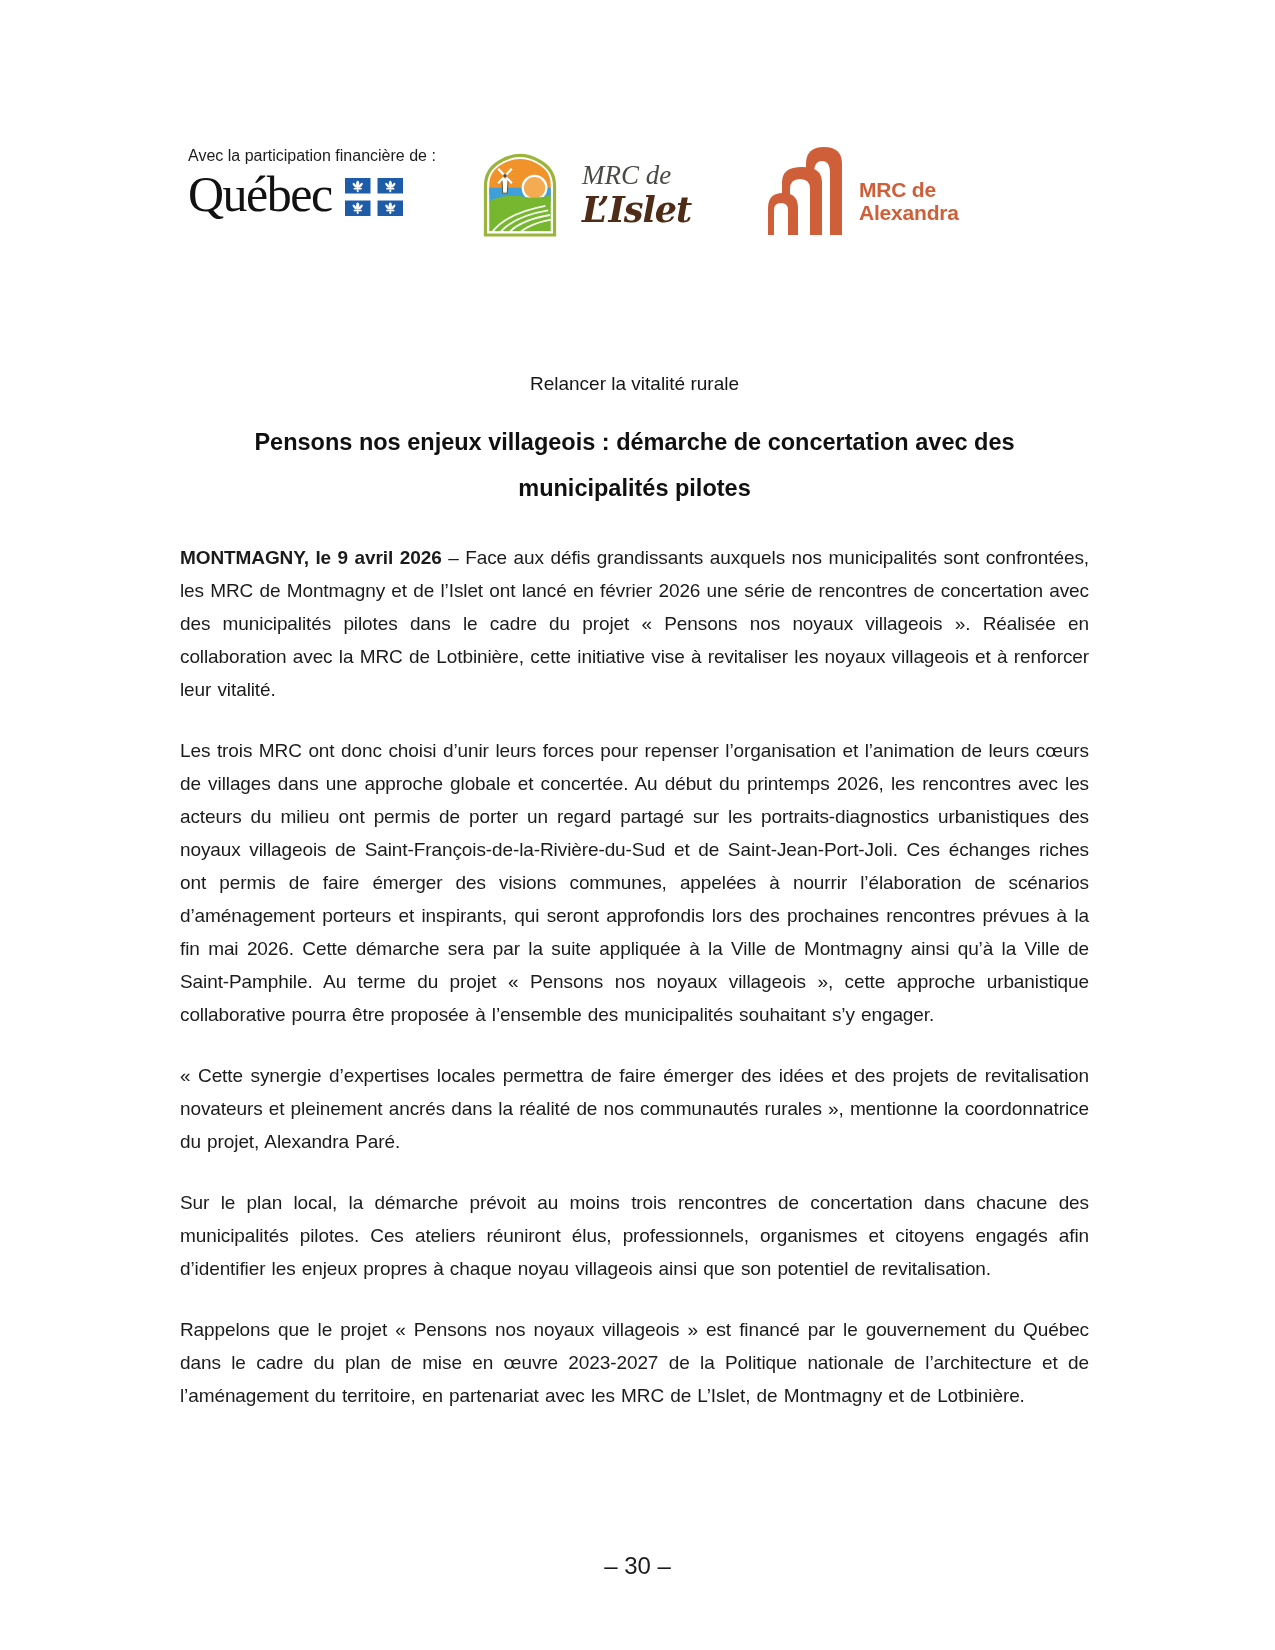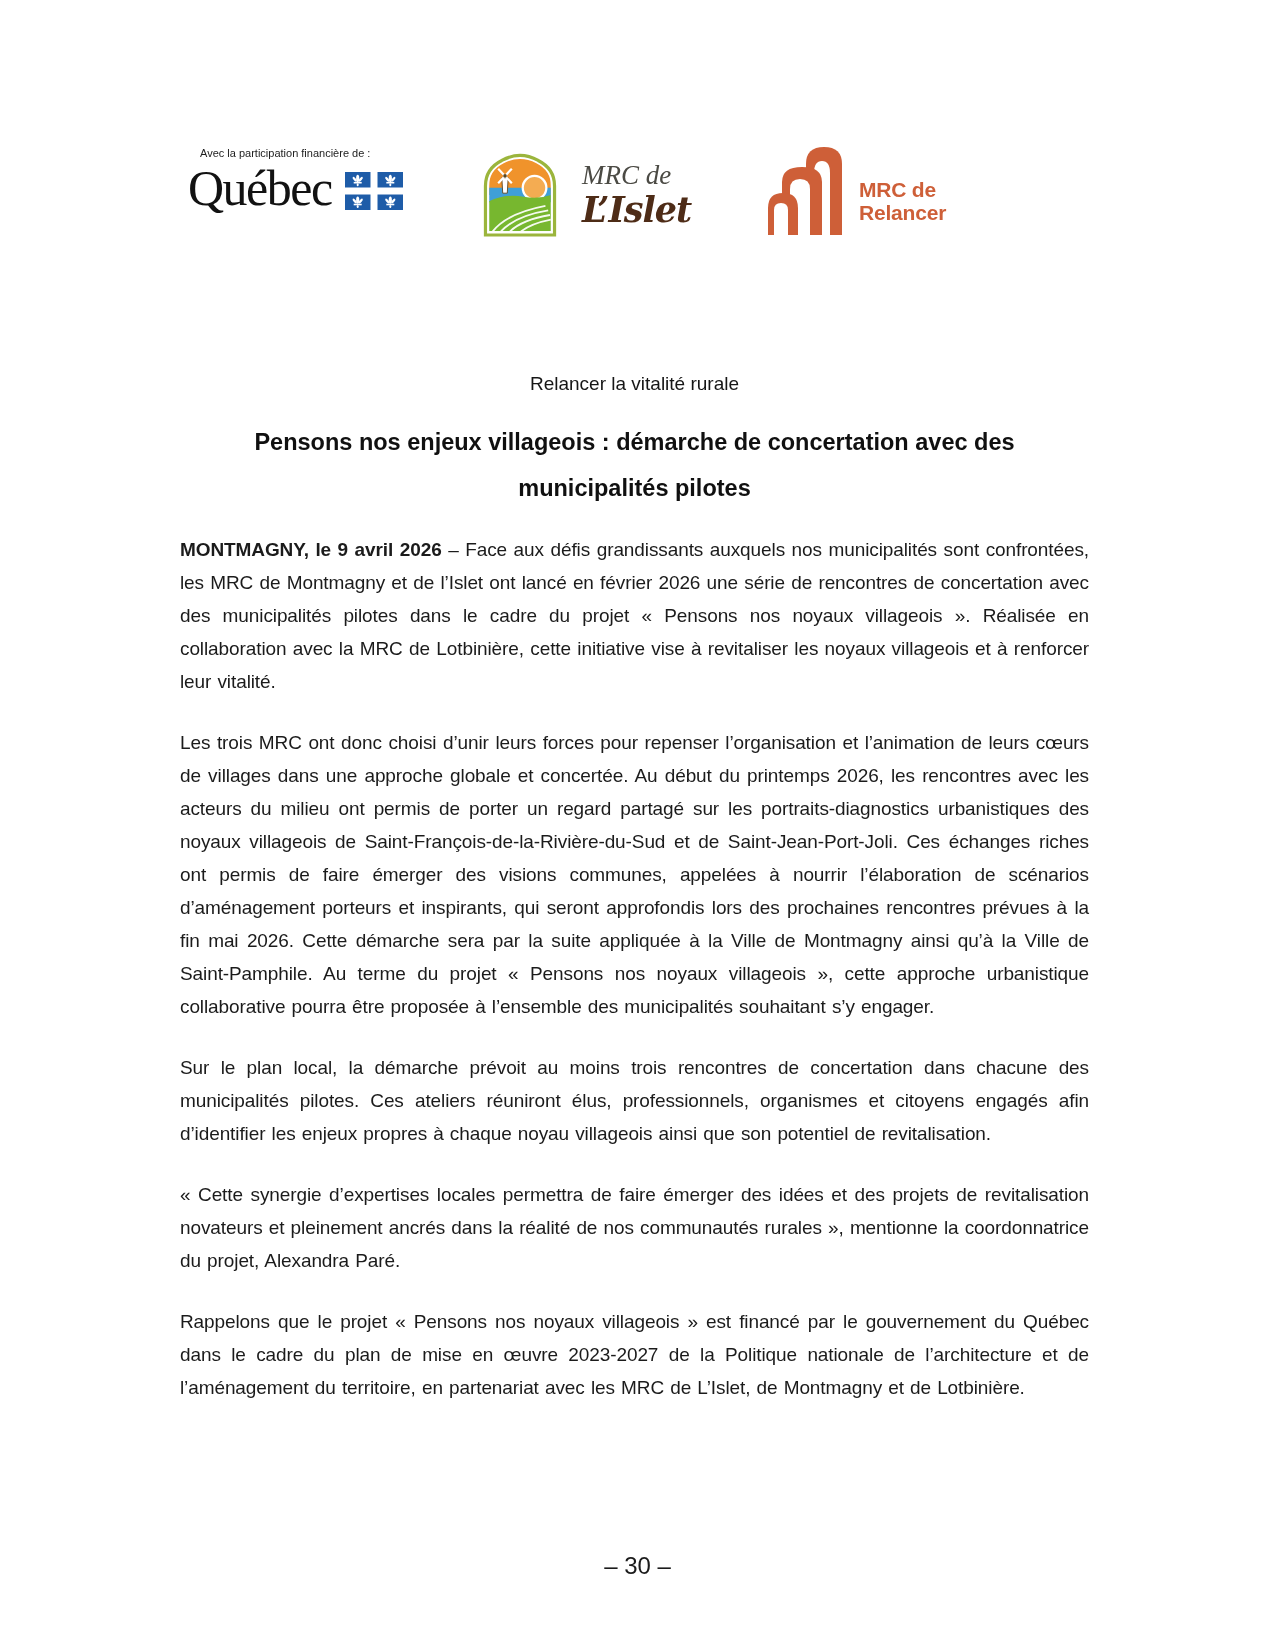--- a/index.html
+++ b/index.html
@@ -3,21 +3,21 @@
 <meta charset="utf-8">
 <style>
   html,body{margin:0;padding:0;background:#ffffff;}
   .page{
     position:relative;width:1275px;height:1650px;margin:0 auto;background:#fff;
     font-family:"Liberation Sans",sans-serif;color:#1b1b1b;overflow:hidden;
   }
   
   .logo-header{position:absolute;top:0;left:0;width:100%;height:303px;}
   .quebec-block{position:absolute;left:188px;top:147px;}
-  .q-caption{font-size:11px;color:#1c1c1c;letter-spacing:0;margin-left:12px;}
+  .q-caption{font-size:16px;color:#1c1c1c;letter-spacing:0;}
   .q-row{display:flex;align-items:flex-end;margin-top:4px;text-align:center;}
   .q-word{font-family:"Liberation Serif",serif;font-size:50px;line-height:1;letter-spacing:-1.5px;color:#121212;}
   .q-flag{margin-left:13px;margin-bottom:3px;display:block;}
   .islet-block{position:absolute;left:480px;top:149px;display:flex;align-items:center;}
   .islet-text{margin-left:22px;}
   .islet-mrc{font-family:"Liberation Serif",serif;font-style:italic;font-size:27px;color:#4b4a44;line-height:1;}
   .islet-name{font-family:"DejaVu Serif",serif;font-style:italic;font-weight:bold;font-size:35px;color:#4e2c17;line-height:1.05;margin-top:3px;letter-spacing:-1px;}
   .mm-block{position:absolute;left:766px;top:145px;display:flex;align-items:flex-end;}
   .mm-text{margin-left:15px;margin-bottom:11px;font-weight:bold;font-size:21px;line-height:23px;color:#ce5f38;letter-spacing:-0.2px;}
   
@@ -27,21 +27,21 @@
     display:flex;align-items:center;justify-content:center;
   }
   .banner-text{
     color:#f7efe6;font-weight:bold;font-size:23px;letter-spacing:0.2px;
     white-space:nowrap;transform:scaleX(0.95);transform-origin:center;
   }
   
   .doc{position:absolute;top:355px;left:0;right:0;padding:0 186px 0 180px;}
   .subtitle{text-align:center;font-size:19px;margin:18px 0 0;color:#161616;}
   .title{text-align:center;font-size:23.5px;font-weight:bold;line-height:46px;margin:24px auto 0;max-width:820px;color:#101010;}
-  .paras{margin-top:22px;}
+  .paras{margin-top:30px;}
   .para{font-size:19px;line-height:33px;text-align:justify;margin:0 0 28px;letter-spacing:-0.1px;word-spacing:1px;color:#1b1b1b;}
   .para .lead{font-weight:bold;}
   
   .page-footer{position:absolute;top:1552px;left:0;width:100%;text-align:center;font-size:24px;color:#1b1b1b;}
 </style>
 </head>
 <body>
 
 <div class="page">
 
@@ -108,39 +108,39 @@
       <svg width="78" height="90" viewBox="0 0 78 90" aria-hidden="true">
         <path d="M40,90 V19 Q40,2 58,2 Q76,2 76,19 V90 Z" fill="#CE5F38"></path>
         <path d="M48,90 V28 Q48,16 56,16 Q64,16 64,28 V90 Z" fill="#ffffff"></path>
         <path d="M16,90 V37 Q16,22 36,22 Q56,22 56,37 V90 Z" fill="#CE5F38"></path>
         <path d="M24,90 V44 Q24,34 34,34 Q44,34 44,44 V90 Z" fill="#ffffff"></path>
         <path d="M2,90 V63 Q2,48 17,48 Q32,48 32,63 V90 Z" fill="#CE5F38"></path>
         <path d="M8,90 V65 Q8,58 15,58 Q22,58 22,65 V90 Z" fill="#ffffff"></path>
       </svg>
       <div class="mm-text">
         <div>MRC de</div>
-        <div>Relancer</div>
+        <div>Alexandra</div>
       </div>
     </div>
 
   </header>
 
 
   <main class="doc">
     <p class="subtitle">Relancer la vitalité rurale</p>
     <h1 class="title">Pensons nos enjeux villageois : démarche de concertation avec des municipalités pilotes</h1>
     <div class="paras">
 
         <p class="para"><strong class="lead">MONTMAGNY, le 9 avril 2026</strong><span> – Face aux défis grandissants auxquels nos municipalités sont confrontées, les MRC de Montmagny et de l’Islet ont lancé en février 2026 une série de rencontres de concertation avec des municipalités pilotes dans le cadre du projet « Pensons nos noyaux villageois ». Réalisée en collaboration avec la MRC de Lotbinière, cette initiative vise à revitaliser les noyaux villageois et à renforcer leur vitalité.</span></p>
 
         <p class="para"><span>Les trois MRC ont donc choisi d’unir leurs forces pour repenser l’organisation et l’animation de leurs cœurs de villages dans une approche globale et concertée. Au début du printemps 2026, les rencontres avec les acteurs du milieu ont permis de porter un regard partagé sur les portraits-diagnostics urbanistiques des noyaux villageois de Saint-François-de-la-Rivière-du-Sud et de Saint-Jean-Port-Joli. Ces échanges riches ont permis de faire émerger des visions communes, appelées à nourrir l’élaboration de scénarios d’aménagement porteurs et inspirants, qui seront approfondis lors des prochaines rencontres prévues à la fin mai 2026. Cette démarche sera par la suite appliquée à la Ville de Montmagny ainsi qu’à la Ville de Saint-Pamphile. Au terme du projet « Pensons nos noyaux villageois », cette approche urbanistique collaborative pourra être proposée à l’ensemble des municipalités souhaitant s’y engager.</span></p>
 
+        <p class="para"><span>« Cette synergie d’expertises locales permettra de faire émerger des idées et des projets de revitalisation novateurs et pleinement ancrés dans la réalité de nos communautés rurales », mentionne la coordonnatrice du projet, Alexandra Paré.</span></p>
+
         <p class="para"><span>Sur le plan local, la démarche prévoit au moins trois rencontres de concertation dans chacune des municipalités pilotes. Ces ateliers réuniront élus, professionnels, organismes et citoyens engagés afin d’identifier les enjeux propres à chaque noyau villageois ainsi que son potentiel de revitalisation.</span></p>
-
-        <p class="para"><span>« Cette synergie d’expertises locales permettra de faire émerger des idées et des projets de revitalisation novateurs et pleinement ancrés dans la réalité de nos communautés rurales », mentionne la coordonnatrice du projet, Alexandra Paré.</span></p>
 
         <p class="para"><span>Rappelons que le projet « Pensons nos noyaux villageois » est financé par le gouvernement du Québec dans le cadre du plan de mise en œuvre 2023-2027 de la Politique nationale de l’architecture et de l’aménagement du territoire, en partenariat avec les MRC de L’Islet, de Montmagny et de Lotbinière.</span></p>
       </div>
   </main>
 
   <footer class="page-footer">
     <span>– 30 –</span>
   </footer>
 
 </div>

